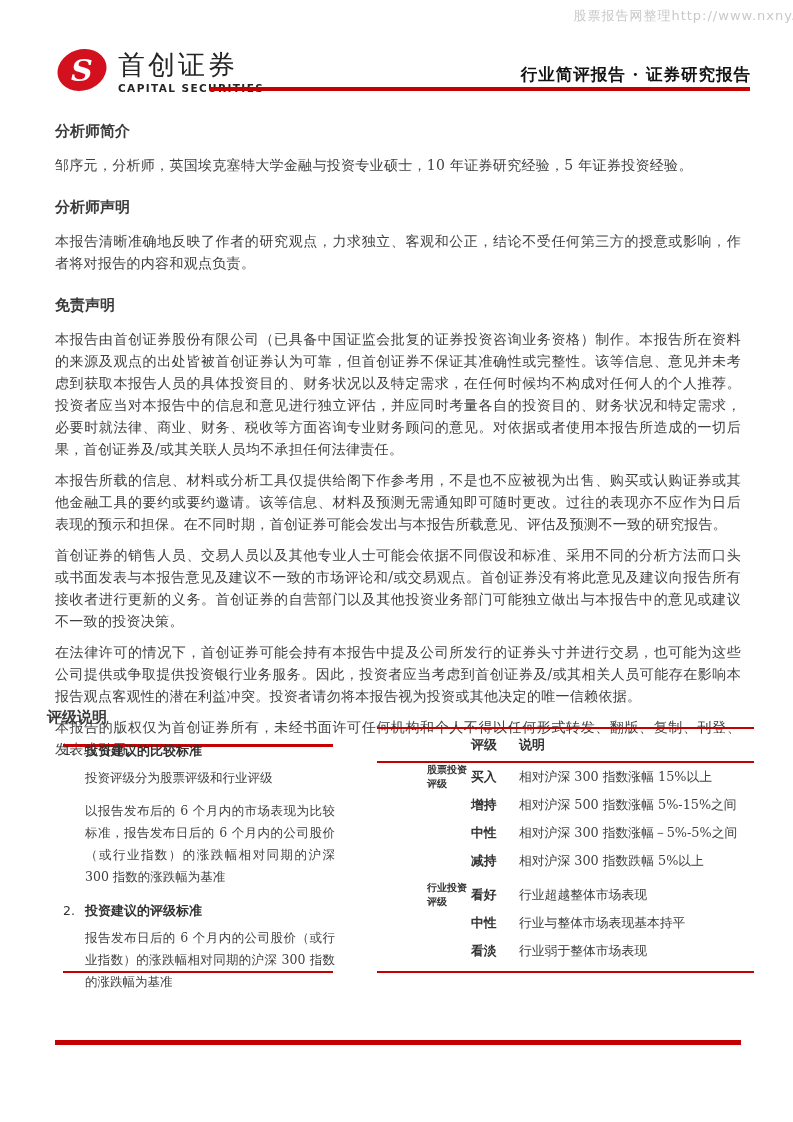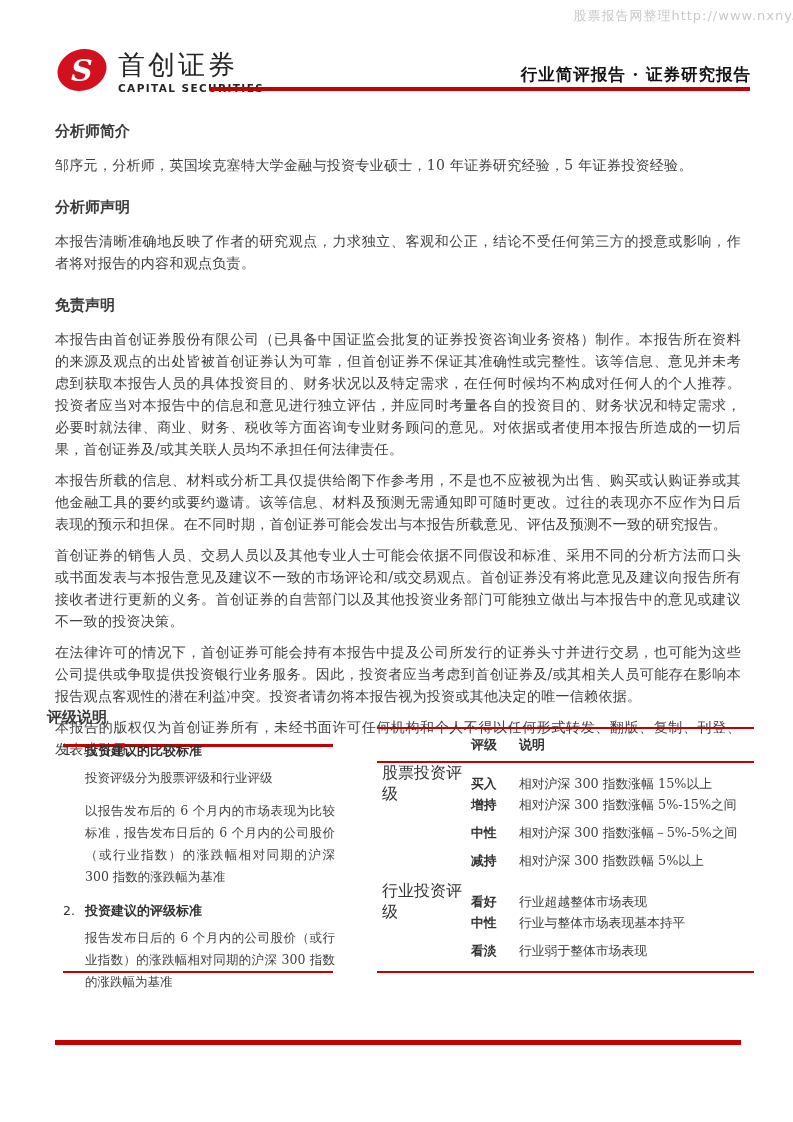--- a/index.html
+++ b/index.html
@@ -56,22 +56,22 @@
   .item-body p:last-child{margin-bottom:0;}
   
   .rating-table{position:absolute;top:727px;left:377px;width:377px;}
   .t-line{height:2px;background:#c40000;}
   .t-row{display:grid;grid-template-columns:94px 48px 1fr;align-items:center;height:28px;}
   .t-row.t-head{height:32px;}
   .t-head .t-rating,.t-head .t-desc{
     font-family:"DejaVu Sans","Liberation Sans",sans-serif;font-weight:bold;font-size:13px;color:#333;
   }
   .t-group{
-    font-family:"DejaVu Sans","Liberation Sans",sans-serif;font-weight:normal;
-    font-size:16px;color:#333;padding-left:5px;
+    font-family:"DejaVu Sans","Liberation Sans",sans-serif;font-weight:bold;
+    font-size:10px;color:#333;padding-left:5px;margin-left:45px;
   }
   .t-rating{font-weight:bold;font-size:12.8px;color:#333;}
   .t-desc{font-size:12.8px;color:#3f3f3f;}
   .t-gap{margin-top:6px;}
   
   .colline{position:absolute;top:971px;height:2px;background:#c40000;}
   .colline.left{left:63px;width:270px;}
   .colline.right{left:377px;width:377px;}
   .footer-rule{position:absolute;top:1040px;left:55px;width:686px;height:5px;background:#c40000;}
 </style>
@@ -145,21 +145,21 @@
     <div class="t-line"></div>
 
     <div class="t-row">
       <div class="t-group">股票投资评级</div>
       <div class="t-rating">买入</div>
       <div class="t-desc">相对沪深 300 指数涨幅 15%以上</div>
     </div>
     <div class="t-row">
       <div class="t-group"></div>
       <div class="t-rating">增持</div>
-      <div class="t-desc">相对沪深 300 指数涨幅 5%-15%之间</div>
+      <div class="t-desc">相对沪深 500 指数涨幅 5%-15%之间</div>
     </div>
     <div class="t-row">
       <div class="t-group"></div>
       <div class="t-rating">中性</div>
       <div class="t-desc">相对沪深 300 指数涨幅－5%-5%之间</div>
     </div>
     <div class="t-row">
       <div class="t-group"></div>
       <div class="t-rating">减持</div>
       <div class="t-desc">相对沪深 300 指数跌幅 5%以上</div>

